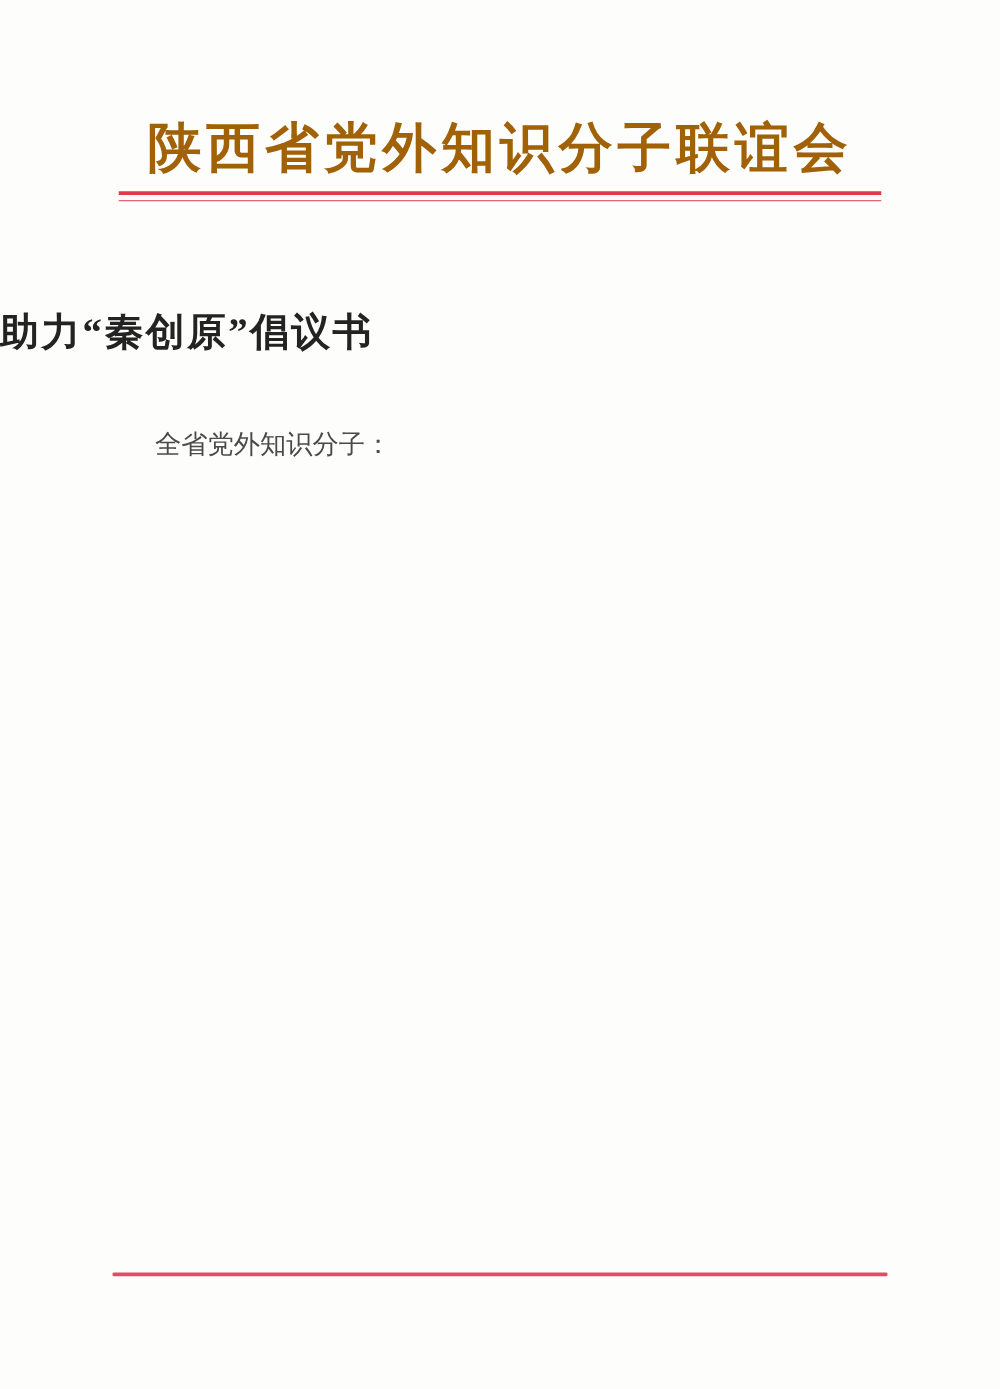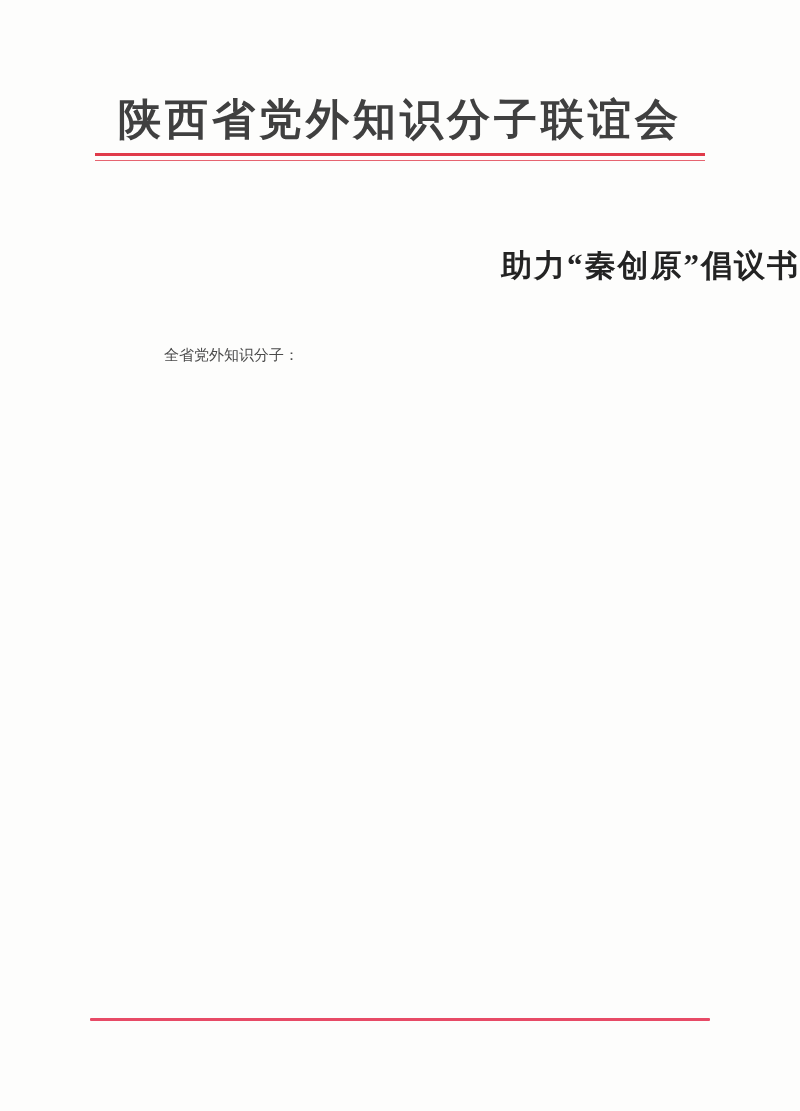--- a/index.html
+++ b/index.html
@@ -12,59 +12,58 @@
     background: #fdfdfc;
     overflow: hidden;
     font-family: "Liberation Serif", serif;
   }
   .letterhead {
     position: absolute;
     top: 94px;
     left: 0;
     width: 100%;
     text-align: center;
-    color: #404040;
+    color: #a16207;
     font-size: 43px;
     line-height: 52px;
     font-weight: bold;
     letter-spacing: 4px;
     white-space: nowrap;
   }
   .header-rule {
     position: absolute;
     top: 153px;
     left: 95px;
     width: 610px;
     height: 8px;
     border-top: 3px solid #e03b4a;
     border-bottom: 1px solid #e66470;
   }
   .doc-title {
     position: absolute;
     top: 246px;
     left: 0;
     width: 100%;
-    text-align: right;
+    text-align: left;
     color: #232323;
     font-size: 31px;
     line-height: 40px;
     font-weight: bold;
     letter-spacing: 2px;
     white-space: nowrap;
   }
   .body-text {
     position: absolute;
     top: 338px;
     left: 124px;
     width: 556px;
-    font-size: 15px;
+    font-size: 21px;
     line-height: 35px;
     color: #4a4a4a;
     text-align: justify;
-    margin-left: 40px;
   }
   .salutation {
     text-indent: 0;
   }
   .para {
     text-indent: 2em;
   }
   .footer-rule {
     position: absolute;
     top: 1018px;

